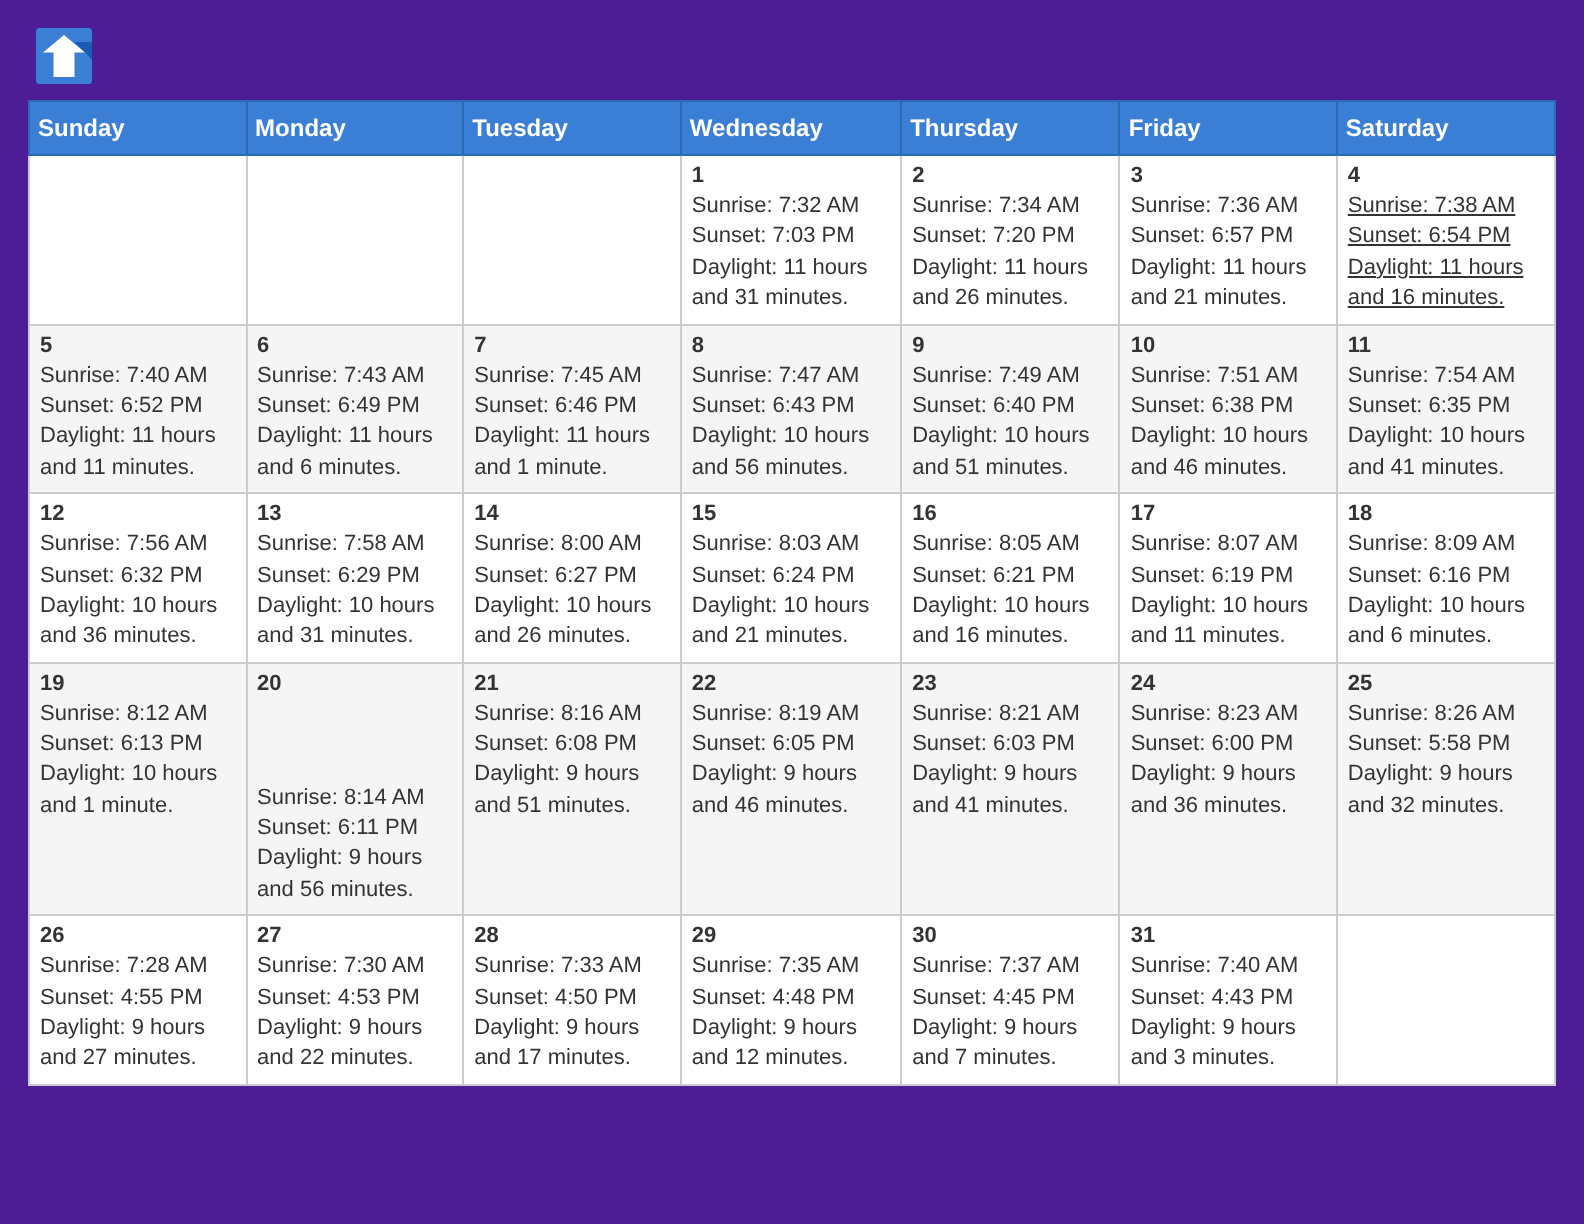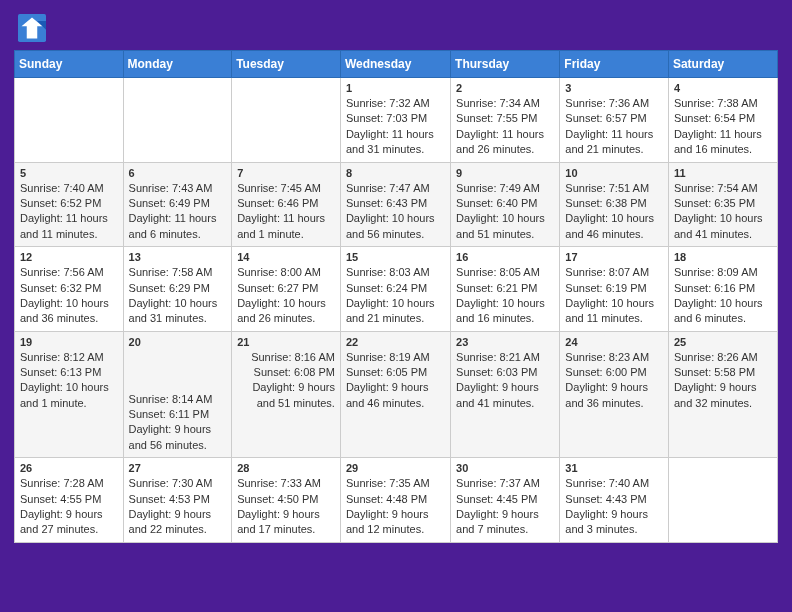--- a/index.html
+++ b/index.html
@@ -146,34 +146,34 @@
             <td>
               <div class="day-num">1</div>
               <div class="day-info" style="white-space: pre-line;">Sunrise: 7:32 AM
 Sunset: 7:03 PM
 Daylight: 11 hours
 and 31 minutes.</div>
             </td>
             <td>
               <div class="day-num">2</div>
               <div class="day-info" style="white-space: pre-line;">Sunrise: 7:34 AM
-Sunset: 7:55 PM
+Sunset: 7:20 PM
 Daylight: 11 hours
 and 26 minutes.</div>
             </td>
             <td>
               <div class="day-num">3</div>
               <div class="day-info" style="white-space: pre-line;">Sunrise: 7:36 AM
 Sunset: 6:57 PM
 Daylight: 11 hours
 and 21 minutes.</div>
             </td>
             <td>
               <div class="day-num">4</div>
-              <div class="day-info" style="white-space: pre-line;">Sunrise: 7:38 AM
+              <div class="day-info" style="white-space: pre-line; text-decoration: underline;">Sunrise: 7:38 AM
 Sunset: 6:54 PM
 Daylight: 11 hours
 and 16 minutes.</div>
             </td>
           </tr>
           <tr>
             <td>
               <div class="day-num">5</div>
               <div class="day-info" style="white-space: pre-line;">Sunrise: 7:40 AM
 Sunset: 6:52 PM
@@ -284,21 +284,21 @@
             </td>
             <td>
               <div class="day-num">20</div>
               <div class="day-info" style="white-space: pre-line; margin-top: 44px;">Sunrise: 8:14 AM
 Sunset: 6:11 PM
 Daylight: 9 hours
 and 56 minutes.</div>
             </td>
             <td>
               <div class="day-num">21</div>
-              <div class="day-info" style="white-space: pre-line; text-align: right;">Sunrise: 8:16 AM
+              <div class="day-info" style="white-space: pre-line;">Sunrise: 8:16 AM
 Sunset: 6:08 PM
 Daylight: 9 hours
 and 51 minutes.</div>
             </td>
             <td>
               <div class="day-num">22</div>
               <div class="day-info" style="white-space: pre-line;">Sunrise: 8:19 AM
 Sunset: 6:05 PM
 Daylight: 9 hours
 and 46 minutes.</div>

